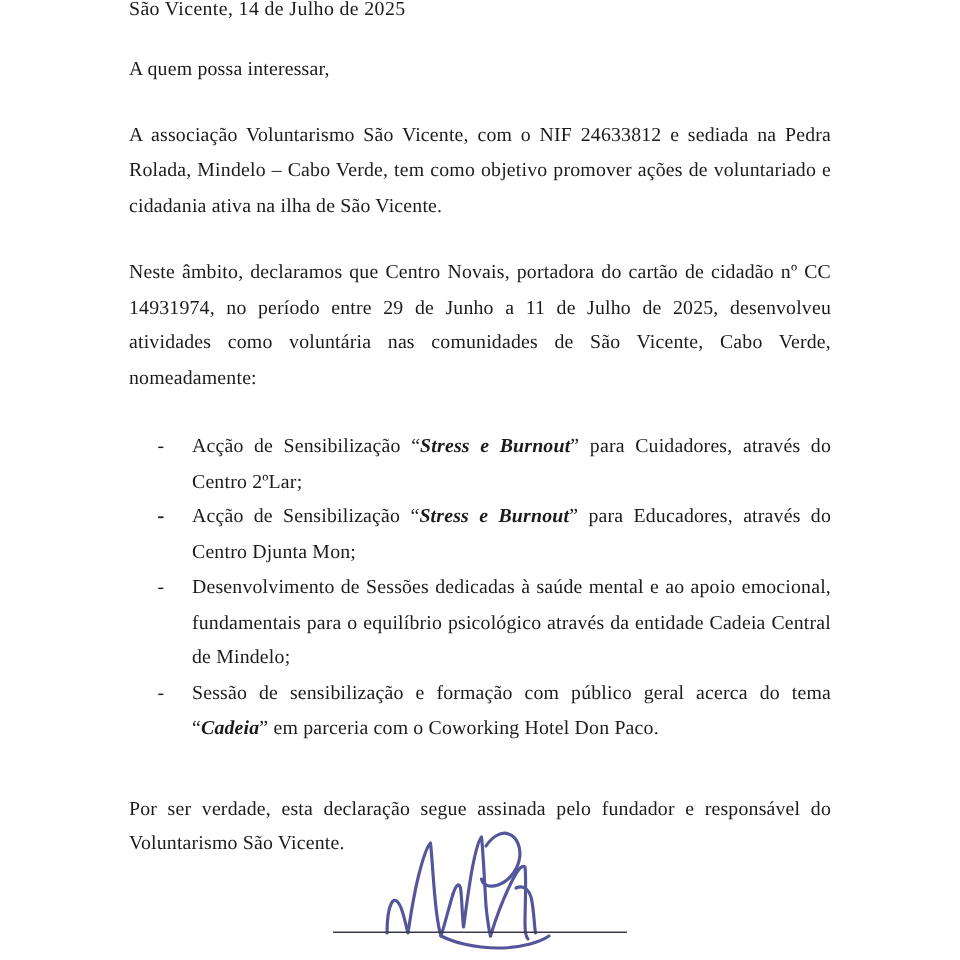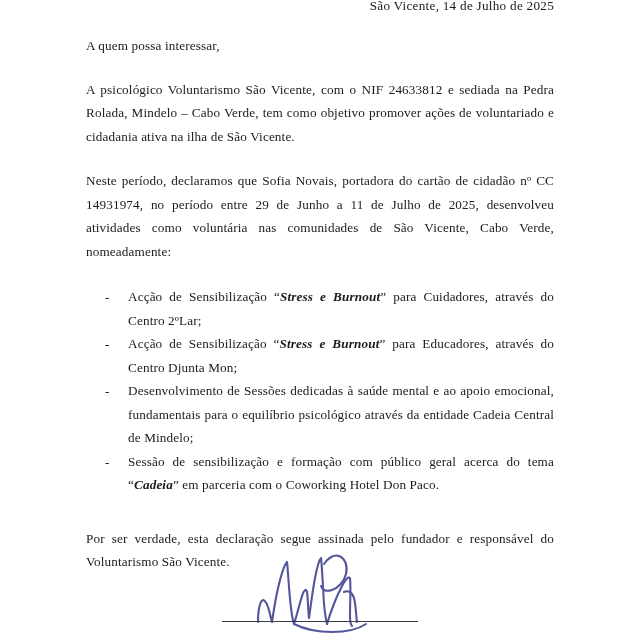--- a/index.html
+++ b/index.html
@@ -31,21 +31,20 @@
     top: 0px;
     width: 468px;          
   }
 
   .line-date {
     font-size: 13.2px;
     line-height: 13px;
     margin-top: -1px;
     white-space: nowrap;
     letter-spacing: 0.02em;
-    text-align: right;
   }
 
   p.para {
     font-size: 13.2px;
     line-height: 23.5px;
     text-align: justify;
     text-justify: inter-word;
     margin: 0;
     letter-spacing: 0.01em;
   }
@@ -111,25 +110,25 @@
   <div class="doc">
 
     <div class="line-date">São Vicente, 14 de Julho de 2025</div>
 
     <div class="sp-1"></div>
 
     <p class="para">A quem possa interessar,</p>
 
     <div class="sp-2"></div>
 
-    <p class="para"><span>A psicológico </span><b class="bold">Voluntarismo São Vicente,</b><span> com o NIF </span><b class="bold">24633812</b><span> e sediada na Pedra Rolada, Mindelo – Cabo Verde, tem como objetivo promover ações de voluntariado e cidadania ativa na ilha de São Vicente.</span></p>
+    <p class="para"><span>A associação </span><b class="bold">Voluntarismo São Vicente,</b><span> com o NIF </span><b class="bold">24633812</b><span> e sediada na Pedra Rolada, Mindelo – Cabo Verde, tem como objetivo promover ações de voluntariado e cidadania ativa na ilha de São Vicente.</span></p>
 
     <div class="sp-3"></div>
 
-    <p class="para"><span>Neste período, declaramos que </span><span>Sofia Novais</span><span>, portadora do cartão de cidadão nº CC 14931974, no período entre 29 de Junho a 11 de Julho de 2025, desenvolveu atividades como voluntária nas comunidades de São Vicente, Cabo Verde, nomeadamente:</span></p>
+    <p class="para"><span>Neste âmbito, declaramos que </span><span>Centro Novais</span><span>, portadora do cartão de cidadão nº CC 14931974, no período entre 29 de Junho a 11 de Julho de 2025, desenvolveu atividades como voluntária nas comunidades de São Vicente, Cabo Verde, nomeadamente:</span></p>
 
     <div class="sp-4"></div>
 
     <ul class="acts">
       <li><span class="dash">-</span><span>Acção de Sensibilização “</span><i class="ital">Stress e Burnout</i><span>” para Cuidadores, através do Centro 2ºLar;</span></li>
 
       <li><span class="dash">-</span><i class="ital"></i><span></span></li>
 
       <li><span class="dash">-</span><span>Acção de Sensibilização “</span><i class="ital">Stress e Burnout</i><span>” para Educadores, através do Centro Djunta Mon;</span></li>
 

